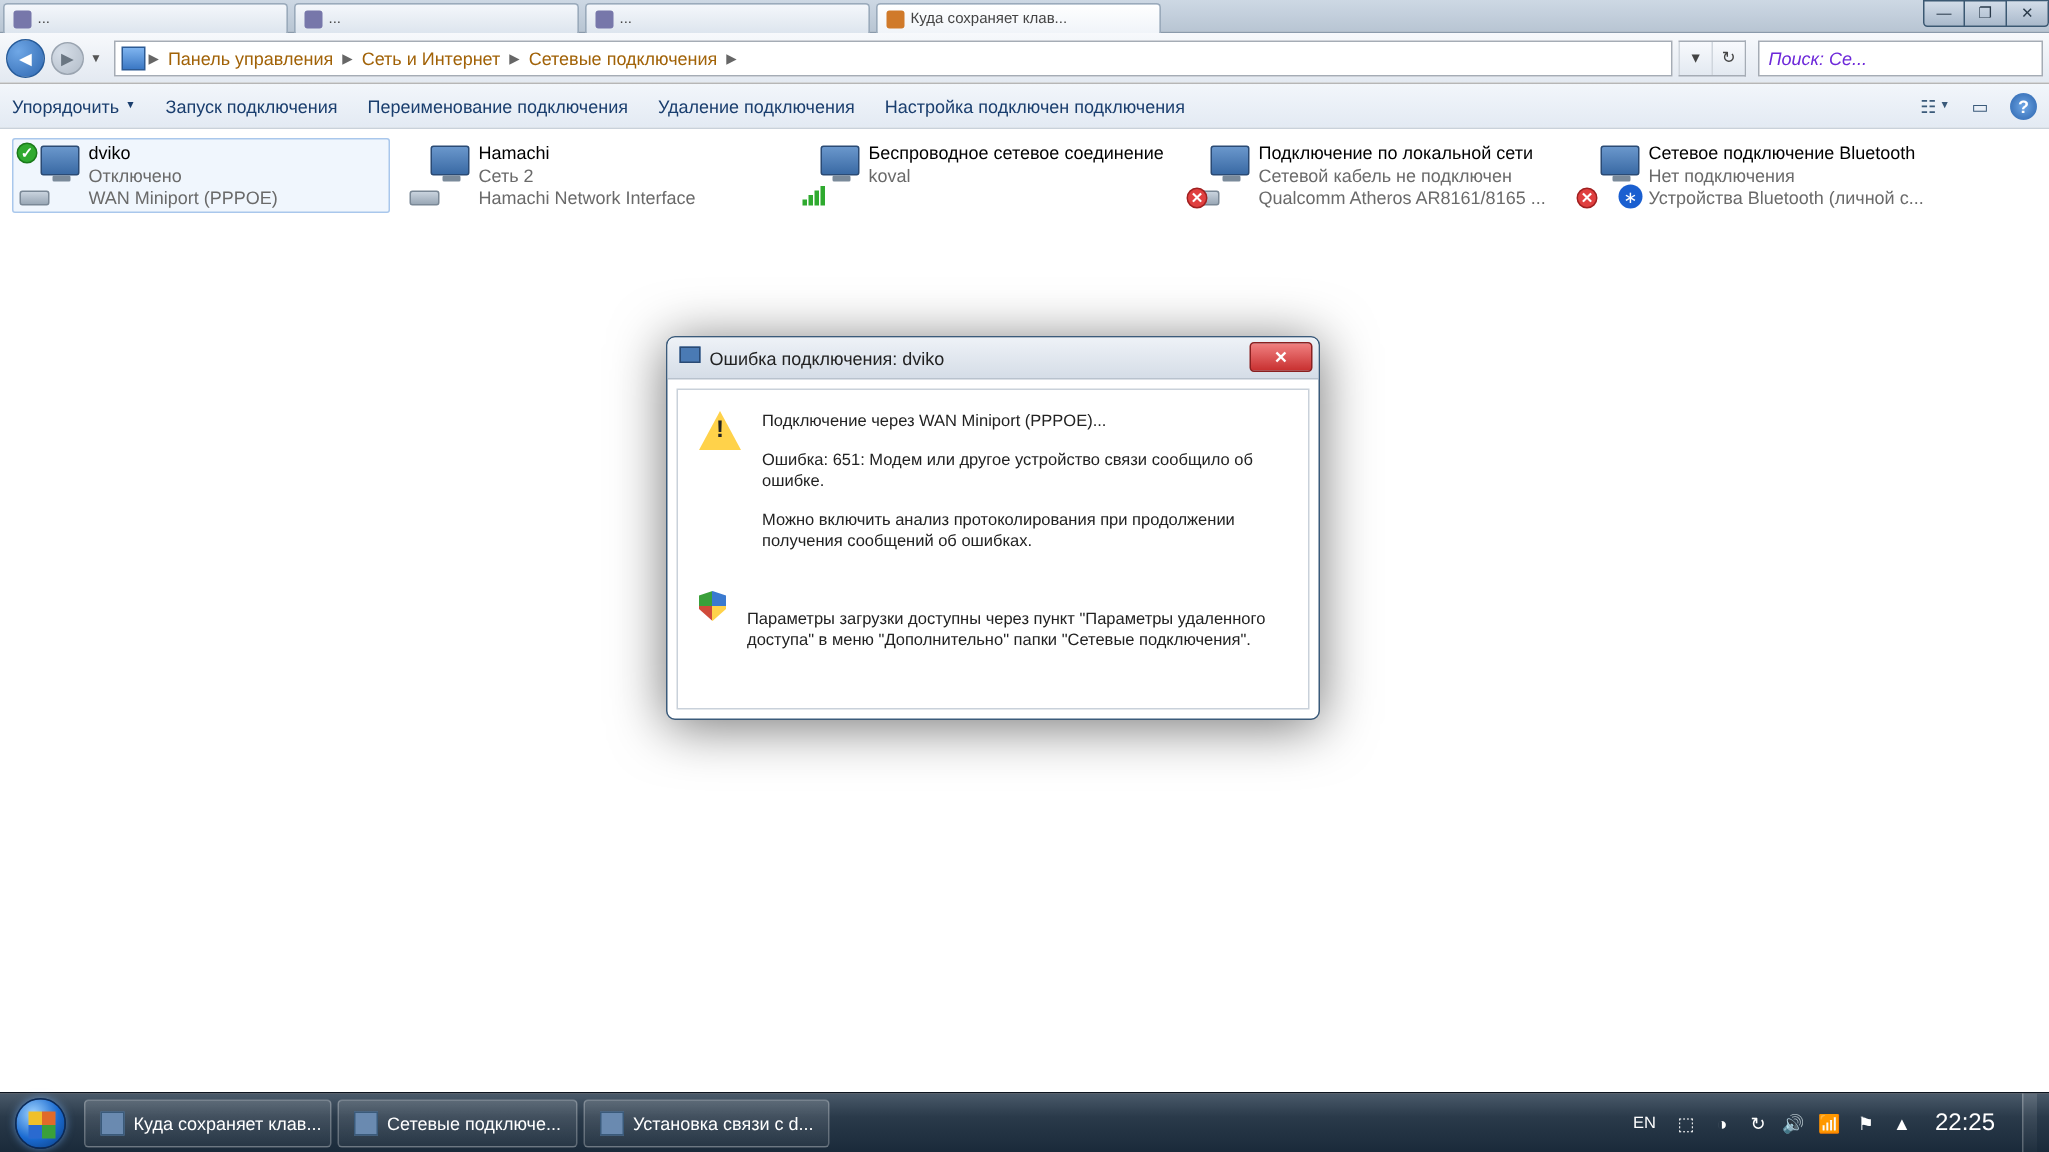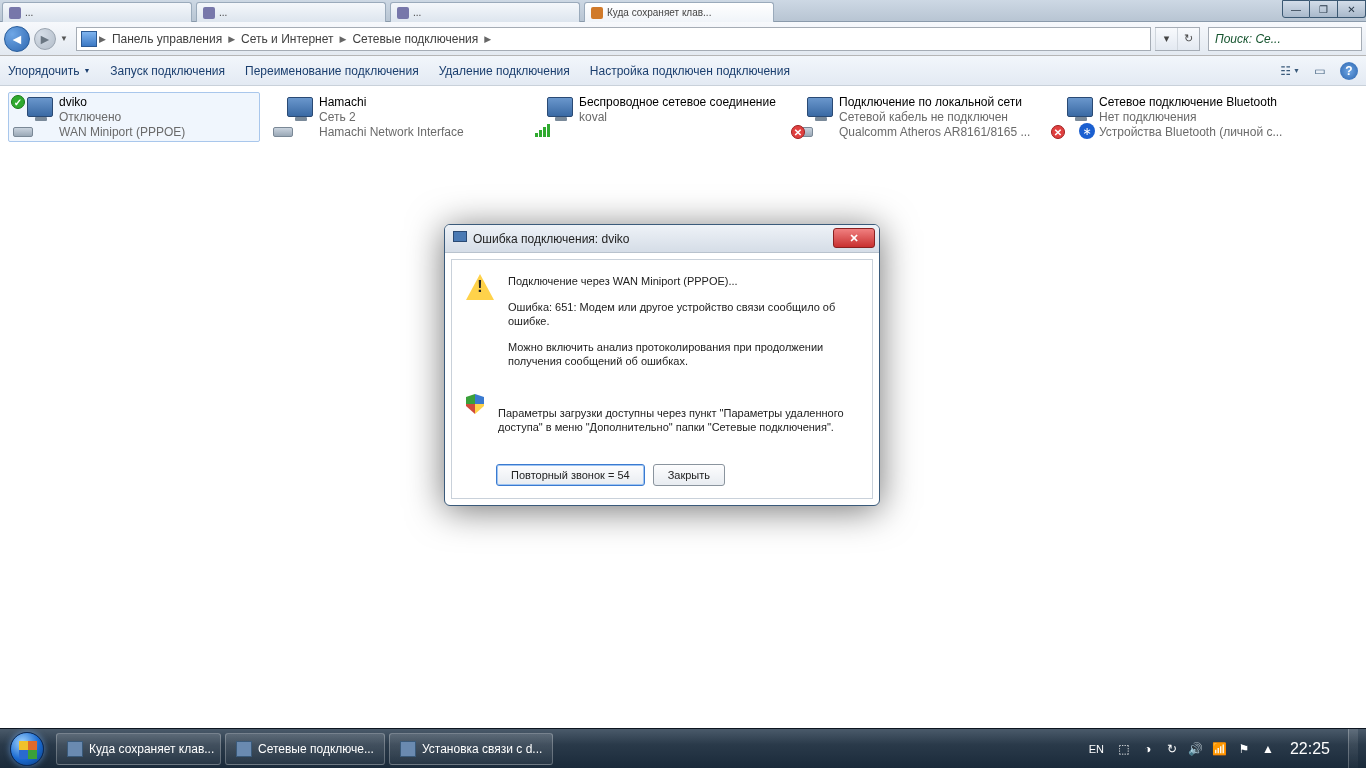--- a/index.html
+++ b/index.html
@@ -14,26 +14,26 @@
 .win-btn { width:28px; height:18px; border:1px solid #3b5872; border-left:none; background:linear-gradient(#d3dde9,#a9b9cb); color:#2a3a4a; font-size:10px; display:flex; align-items:center; justify-content:center; }
 .win-btn:first-child { border-left:1px solid #3b5872; border-radius:0 0 0 3px;}
 .win-btn:last-child { border-radius:0 0 3px 0;}
 
 
 .explorer-nav { height:34px; background:linear-gradient(#f7f9fc,#e3e9f1); border-bottom:1px solid #b6b6b6; display:flex; align-items:center; padding:0 4px; gap:4px; }
 .nav-back,.nav-fwd { width:26px; height:26px; border-radius:50%; background:radial-gradient(circle at 30% 30%,#6fa7e6,#2f68b1); border:1px solid #255a99; color:#fff; display:flex; align-items:center; justify-content:center; font-size:14px; }
 .nav-fwd { width:22px; height:22px; background:radial-gradient(circle at 30% 30%,#d6dee8,#b3bdc9); border-color:#9aa4b0; color:#6a7682;}
 .nav-drop { width:12px; color:#555; font-size:8px; }
 .addr { flex:1; height:24px; border:1px solid #a5acb5; background:#fff; display:flex; align-items:center; font-size:12px; padding:0 4px; gap:2px; }
-.addr .seg { padding:2px 4px; color:#404040; }
+.addr .seg { padding:2px 4px; color:#a16207; }
 .addr .sep { color:#666; font-size:9px; }
 .addr-ico { width:16px; height:16px; background:linear-gradient(#7fb4ef,#3b78c4); border:1px solid #2c5a94; }
 .addr-btns { display:flex; border:1px solid #a5acb5; border-left:none; height:24px; }
 .addr-btns div { width:22px; display:flex; align-items:center; justify-content:center; font-size:11px; color:#444; background:linear-gradient(#f8fafd,#e3e9f1); border-left:1px solid #d0d6dd;}
-.search { width:154px; height:24px; border:1px solid #a5acb5; background:#fff; margin-left:4px; font-size:12px; color:#14532d; padding:0 6px; display:flex; align-items:center; font-style:italic;}
+.search { width:190px; height:24px; border:1px solid #a5acb5; background:#fff; margin-left:4px; font-size:12px; color:#6d28d9; padding:0 6px; display:flex; align-items:center; font-style:italic;}
 
 
 .toolbar { height:30px; background:linear-gradient(#f2f6fb,#e3eaf3); border-bottom:1px solid #c9d1da; display:flex; align-items:center; padding:0 8px; gap:20px; font-size:12px; color:#1a3e6e; }
 .toolbar .tb-item { display:flex; align-items:center; gap:4px; }
 .tb-drop { font-size:7px; color:#1a3e6e; }
 .tb-right { margin-left:auto; display:flex; gap:10px; align-items:center; }
 .tb-right .tb-ico { width:20px; height:20px; display:flex; align-items:center; justify-content:center; color:#3a5a7a; border:1px solid transparent;}
 
 
 .content { padding:6px 8px; display:flex; gap:8px; flex-wrap:wrap; align-items:flex-start; }
@@ -235,24 +235,20 @@
           <p>Ошибка: 651: Модем или другое устройство связи сообщило об ошибке.</p>
           <p>Можно включить анализ протоколирования при продолжении получения сообщений об ошибках.</p>
         </div>
       </div>
       <div class="dlg-row">
         <div class="dlg-shield"></div>
         <div class="dlg-text" style="flex:1">
           <p style="margin-top:12px">Параметры загрузки доступны через пункт "Параметры удаленного доступа" в меню "Дополнительно" папки "Сетевые подключения".</p>
         </div>
       </div>
-      <div class="dlg-btns">
-        <div class="dlg-btn primary">Повторный звонок = 54</div>
-        <div class="dlg-btn">Закрыть</div>
-      </div>
     </div>
   </div>
 </div>
 
 <div class="taskbar">
   <div class="start">
       <div class="start-orb"></div>
     </div>
   <div class="task-item">
       <div class="ti"></div>

